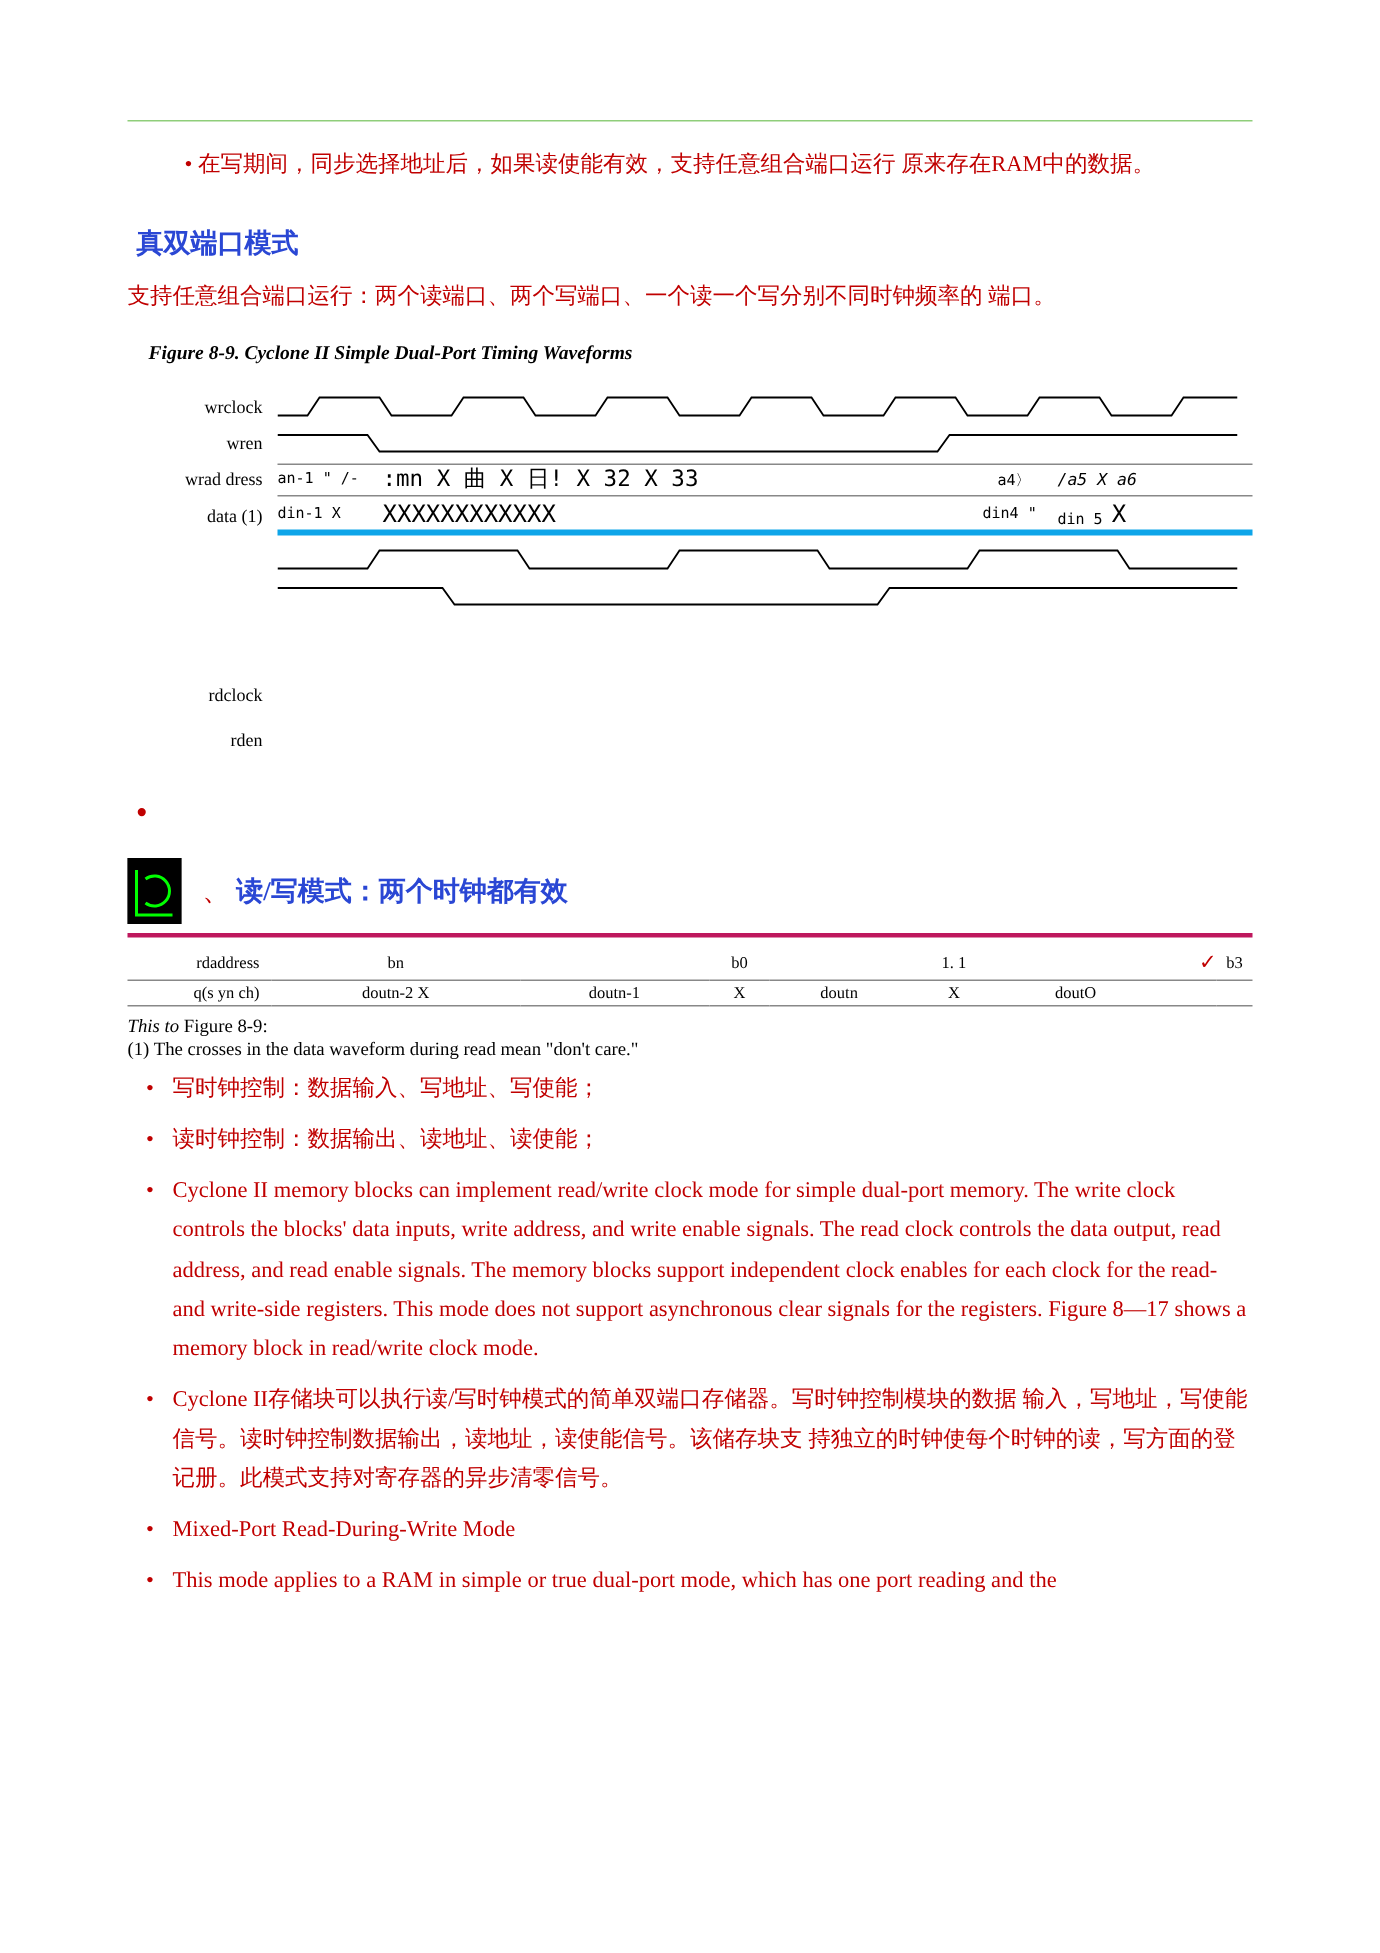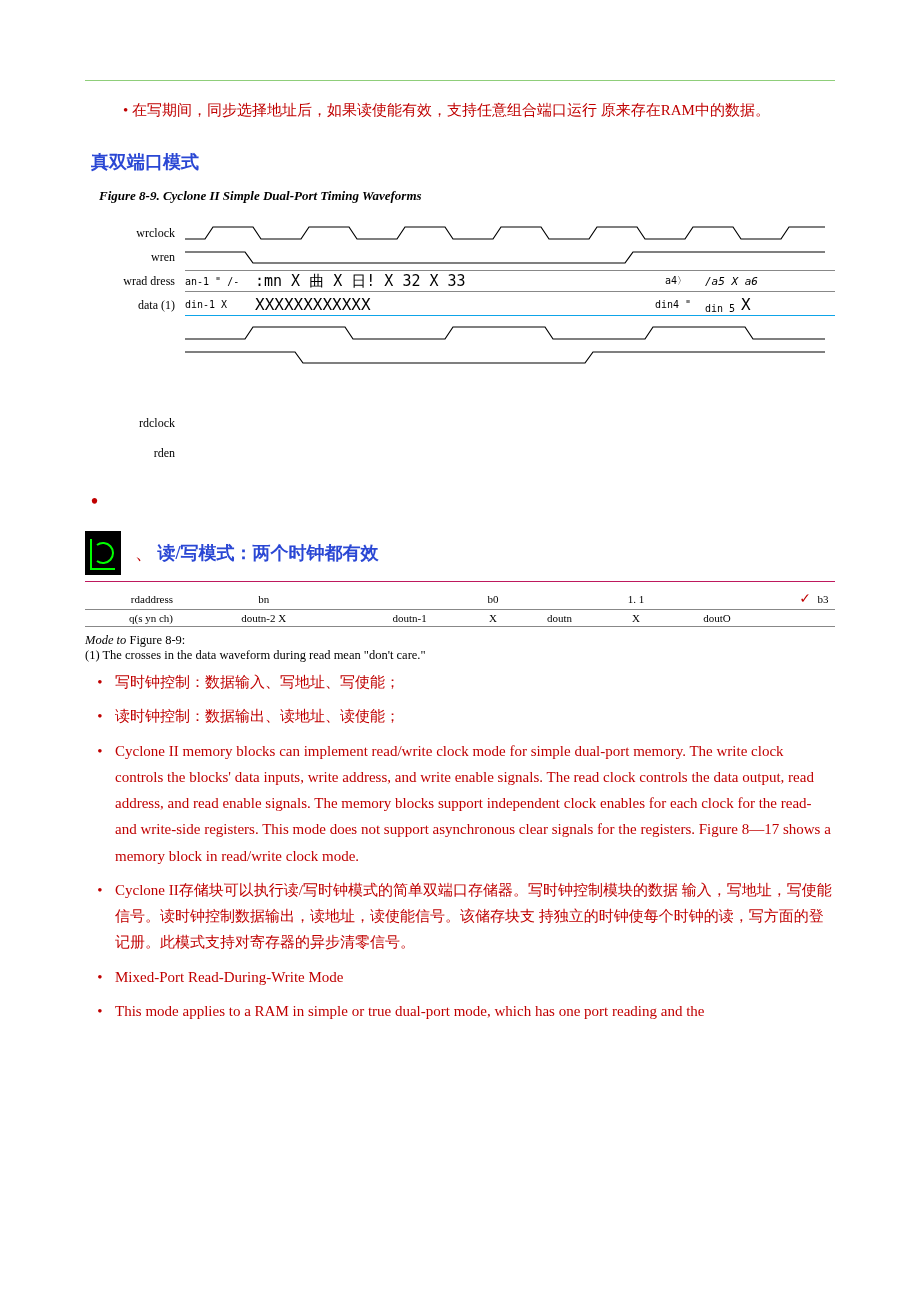--- a/index.html
+++ b/index.html
@@ -108,36 +108,37 @@
   ul.bullets > li .dot {
     width: 30px;
     color: #c00000;
     text-align: center;
   }
   ul.bullets > li .txt {
     flex: 1;
     color: #c00000;
   }
   .tick { color:#c00000; font-size:14px; }
-  .rw-table-wrap{ border-top:1px solid #be185d; }
+  .rw-table-wrap{ border-top:3px solid #be185d; }
   .top-line-hr { border: none; border-top: 1px solid #8fce7a; margin: 20px 0 16px 0; }
 </style>
 </head>
 <body>
 
 <div class="page">
 
   <hr class="top-line-hr">
 
   <div class="para-red indent1">
     <span style="color:#c00000">• </span><span>在写期间，同步选择地址后，如果读使能有效，支持任意组合端口运行  原来存在RAM中的数据。</span>
   </div>
 
   <div class="h2" style="margin-left:6px;">真双端口模式</div>
 
+  <div class="para-red" style="line-height:1.9;">支持任意组合端口运行：两个读端口、两个写端口、一个读一个写分别不同时钟频率的 端口。</div>
 
   <div class="figure-caption">Figure 8-9. Cyclone II Simple Dual-Port Timing Waveforms</div>
 
   <div class="waveform">
 
     <div class="wf-row">
       <div class="wf-label">wrclock</div>
       <div class="wf-content">
         <svg class="svg-wave" width="640" height="18">
           <path d="M0 15 L20 15 L28 3 L68 3 L76 15 L116 15 L124 3 L164 3 L172 15 L212 15 L220 3 L260 3 L268 15 L308 15 L316 3 L356 3 L364 15 L404 15 L412 3 L452 3 L460 15 L500 15 L508 3 L548 3 L556 15 L596 15 L604 3 L640 3" fill="none" stroke="#000" stroke-width="1.2"></path>
@@ -160,21 +161,21 @@
         <span style="width:70px;font-size:10px;">an-1 " /-</span>
         <span style="flex:0 0 300px;font-size:15px;">:mn X 曲 X 日! X 32 X 33</span>
         <span style="width:110px;"></span>
         <span style="width:40px;font-size:10px;">a4〉</span>
         <span style="font-size:11px;font-style:italic;">/a5 X  a6</span>
       </div>
     </div>
 
     <div class="wf-row">
       <div class="wf-label">data (1)</div>
-      <div class="wf-content" style="display:flex;align-items:center;border-bottom:1px solid #0ea5e9;height:20px;">
+      <div class="wf-content" style="display:flex;align-items:center;border-bottom:4px solid #0ea5e9;height:20px;">
         <span style="width:70px;font-size:10px;">din-1 X</span>
         <span style="flex:0 0 320px;font-size:16px;letter-spacing:0px;">XXXXXXXXXXXX</span>
         <span style="width:80px;"></span>
         <span style="width:50px;font-size:10px;">din4 "</span>
         <span style="font-size:10px;position:relative;top:4px;">din 5</span>
         <span style="margin-left:6px;font-size:16px;">X</span>
       </div>
     </div>
 
     <div class="wf-row" style="margin-top:6px;">
@@ -247,21 +248,21 @@
         <td></td>
         <td>doutO</td>
         <td></td>
         <td></td>
       </tr>
     </tbody>
       </table>
   </div>
 
   <div class="note">
-    <span style="font-style:italic;">Mode to </span><span class="lk">Figure 8-9:</span><br>
+    <span style="font-style:italic;">This to </span><span class="lk">Figure 8-9:</span><br>
     <span>(1) The crosses in the data waveform during read mean "don't care."</span>
   </div>
 
   <ul class="bullets">
     <li>
         <span class="dot">•</span>
         <span class="txt">写时钟控制：数据输入、写地址、写使能；</span>
       </li>
     <li>
         <span class="dot">•</span>

